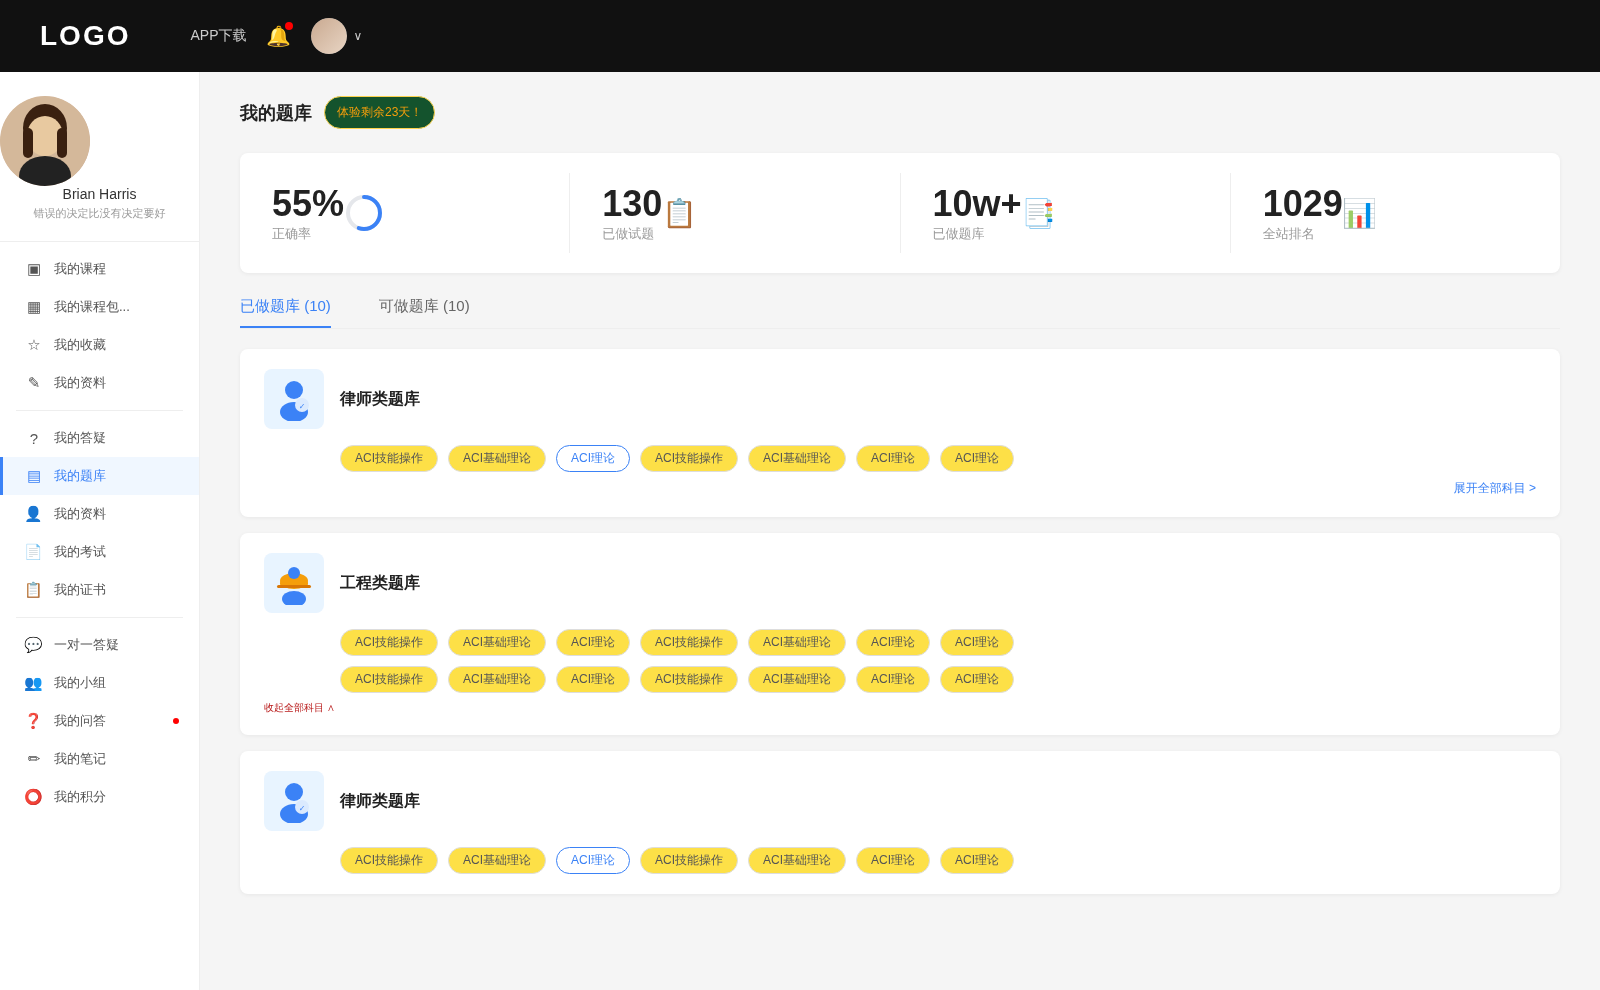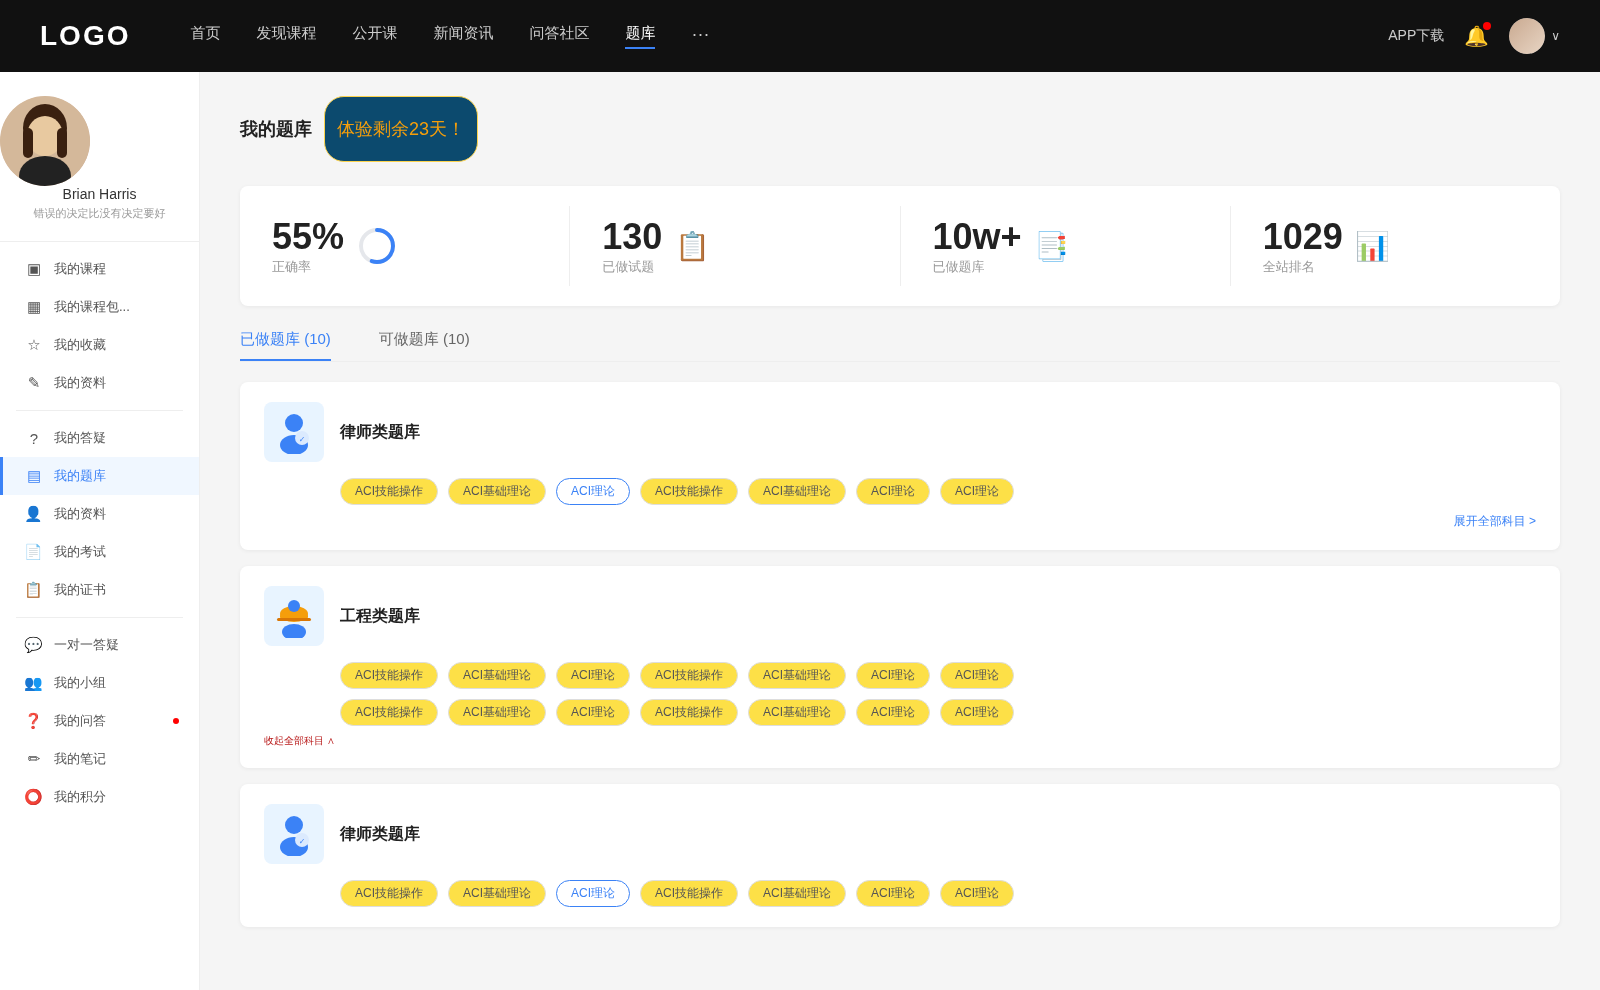--- a/index.html
+++ b/index.html
@@ -35,25 +35,25 @@
     .menu-item.active { color: #3b82f6; background: #f0f7ff; }
     .menu-item.active::before { content: ''; position: absolute; left: 0; top: 0; bottom: 0; width: 3px; background: #3b82f6; }
     .menu-icon { font-size: 15px; width: 20px; text-align: center; }
     .menu-dot { width: 6px; height: 6px; background: red; border-radius: 50%; position: absolute; right: 20px; top: 50%; transform: translateY(-50%); }
     .menu-divider { height: 1px; background: #eee; margin: 8px 16px; }
 
     
     .main { flex: 1; padding: 24px 40px; overflow-y: auto; }
     .page-header { display: flex; align-items: center; gap: 12px; margin-bottom: 24px; }
     .page-title { font-size: 18px; font-weight: 600; color: #222; }
-    .trial-badge { background: #0c4a6e; color: #f59e0b; border: 1px solid #fcd34d; border-radius: 20px; padding: 20px 12px; font-size: 18px; }
+    .trial-badge { background: #14532d; color: #f59e0b; border: 1px solid #fcd34d; border-radius: 20px; padding: 7px 12px; font-size: 12px; }
 
     
     .stats-row { display: flex; background: #fff; border-radius: 8px; margin-bottom: 24px; padding: 20px 0; box-shadow: 0 1px 4px rgba(0,0,0,0.06); }
-    .stat-item { flex: 1; display: flex; align-items: center; gap: 13px; padding: 10px 32px; border-right: 1px solid #eee; }
+    .stat-item { flex: 1; display: flex; align-items: center; gap: 0; padding: 10px 32px; border-right: 1px solid #eee; }
     .stat-item:last-child { border-right: none; }
     .stat-value { font-size: 36px; font-weight: 700; color: #222; }
     .stat-label { font-size: 13px; color: #999; margin-top: 0; }
 
     
     .tabs { display: flex; gap: 48px; margin-bottom: 20px; border-bottom: 1px solid #eee; }
     .tab { font-size: 15px; color: #666; cursor: pointer; padding-bottom: 10px; }
     .tab.active { color: #3b82f6; border-bottom: 2px solid #3b82f6; font-weight: 500; }
 
     
@@ -72,29 +72,20 @@
     .circle-progress { position: relative; width: 40px; height: 40px; }
     .circle-progress svg { transform: rotate(-90deg); }
     .circle-progress .track { fill: none; stroke: #e5e7eb; stroke-width: 4; }
     .circle-progress .bar { fill: none; stroke: #3b82f6; stroke-width: 4; stroke-linecap: round; }
   </style>
 </head>
 <body>
 
 <header class="header">
   <div class="logo">LOGO</div>
-  <nav class="nav">
-    <span class="nav-item">首页</span>
-    <span class="nav-item">发现课程</span>
-    <span class="nav-item">公开课</span>
-    <span class="nav-item">新闻资讯</span>
-    <span class="nav-item">问答社区</span>
-    <span class="nav-item active">题库</span>
-    <span class="nav-item nav-more">···</span>
-  </nav>
   <div class="header-right">
     <span class="app-download">APP下载</span>
     <div class="bell-icon">
       🔔
       <span class="bell-dot"></span>
     </div>
     <div class="avatar-wrapper">
       <div class="avatar">
         <div style="width:36px;height:36px;background:linear-gradient(135deg,#c9a990,#e8d5c4);border-radius:50%;"></div>
       </div>

